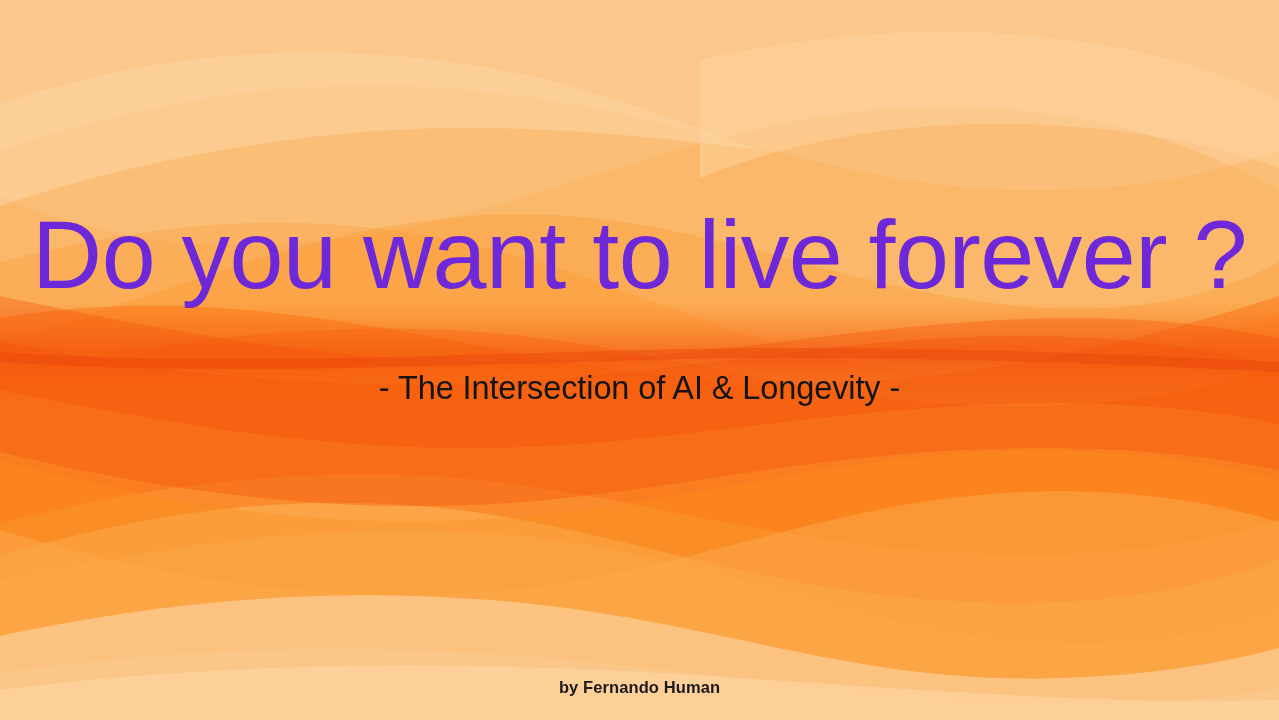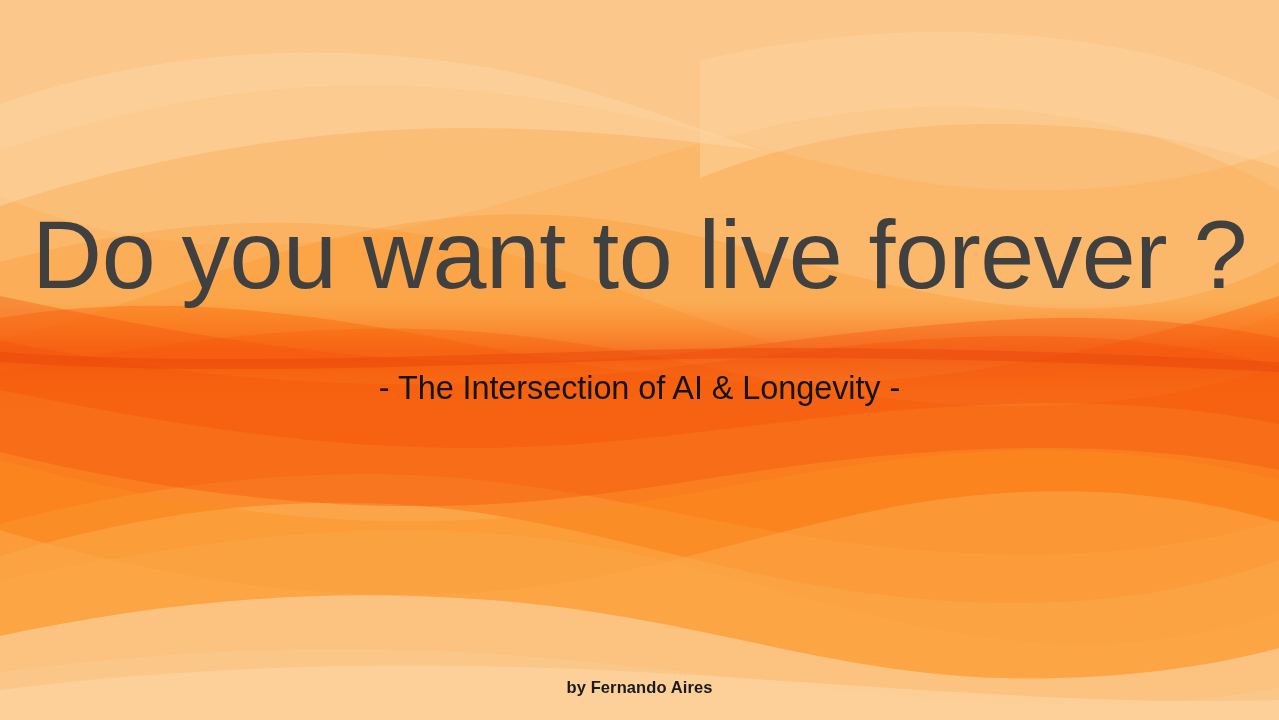--- a/index.html
+++ b/index.html
@@ -35,21 +35,21 @@
   }
   #title {
     position: absolute;
     left: 0;
     top: 204px;
     width: 1279px;
     text-align: center;
     font-size: 97px;
     font-weight: 400;
     line-height: 1.06;
-    color: #404040;
+    color: #6d28d9;
     letter-spacing: -0.5px;
     white-space: nowrap;
   }
   #subtitle {
     position: absolute;
     left: 0;
     top: 368px;
     width: 1279px;
     text-align: center;
     font-size: 32.5px;
@@ -115,16 +115,16 @@
   </svg>
 
   <div id="content">
 
     <div id="title">Do you want to live forever ?</div>
 
     <div id="subtitle">
       <span class="sub-line">- The Intersection of AI &amp; Longevity -</span>
     </div>
 
-    <div id="byline">by Fernando Aires</div>
+    <div id="byline">by Fernando Human</div>
 
   </div>
 </div>
 
 </body></html>

